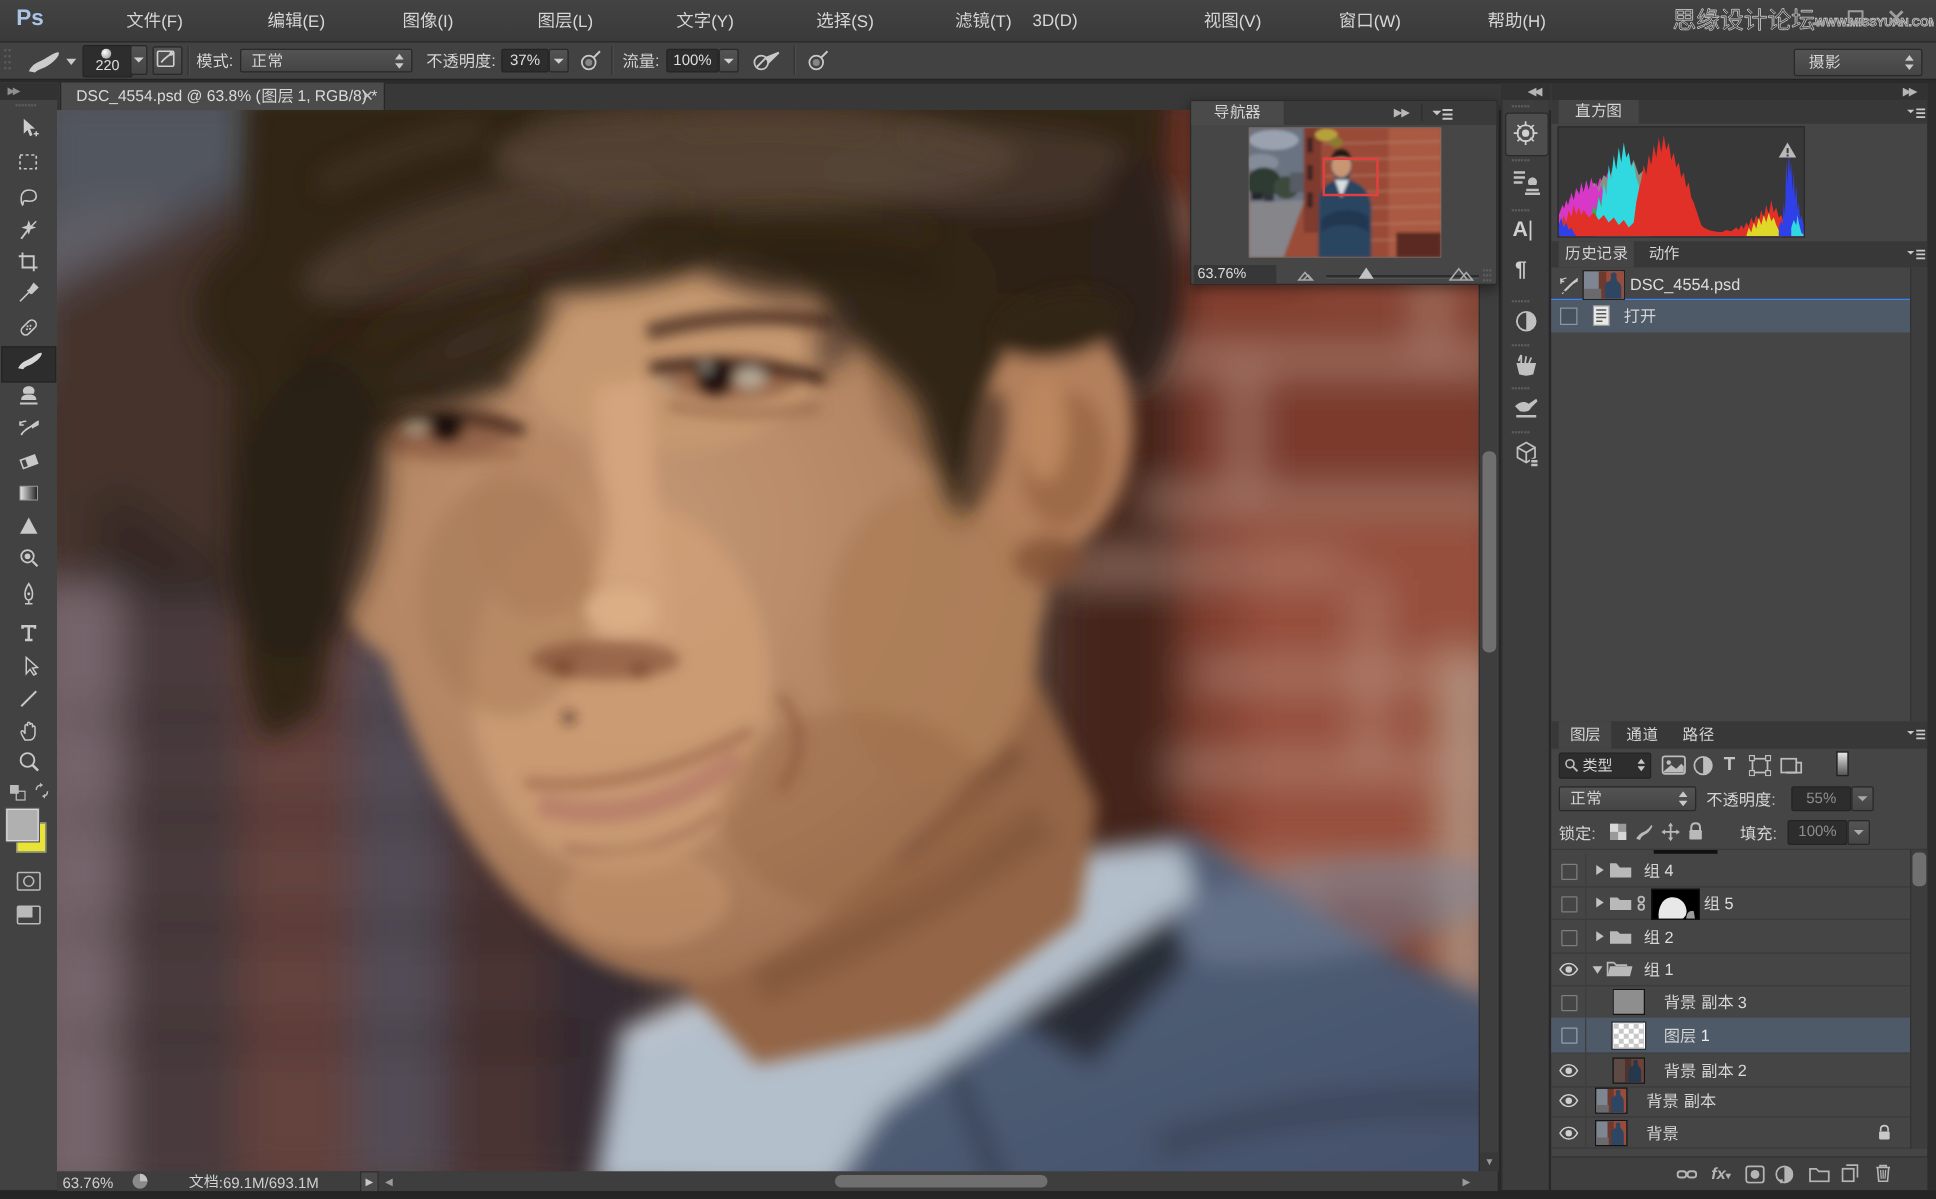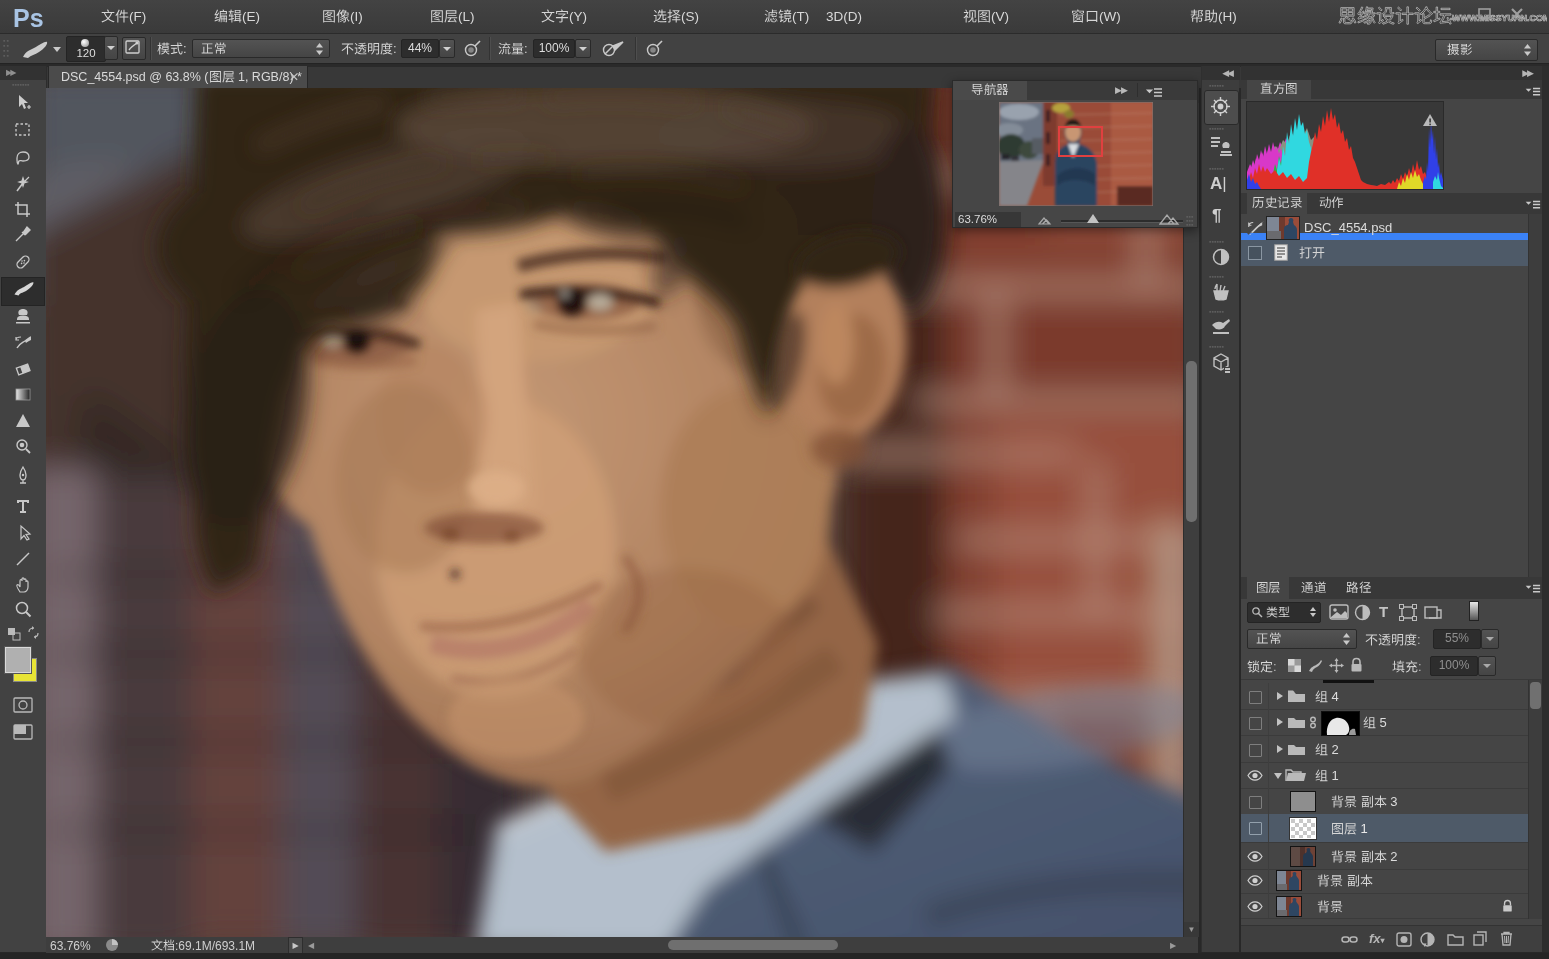--- a/index.html
+++ b/index.html
@@ -86,21 +86,21 @@
 <path id="c586b" transform="scale(1,-1)" d="M699 61C767 20 854 -40 896 -80L946 -28C902 11 814 69 746 107ZM536 107C488 61 394 6 319 -28C334 -42 355 -65 366 -80C441 -44 537 12 600 63ZM611 839C608 812 604 780 598 747H374V685H587L573 619H425V174H335V108H960V174H869V619H640L658 685H933V747H672L691 834ZM491 174V240H800V174ZM491 456H800V396H491ZM491 502V565H800V502ZM491 350H800V288H491ZM34 136 61 61C143 94 245 137 343 179L331 246L225 205V528H340V599H225V828H154V599H40V528H154V178C109 161 67 147 34 136Z"></path>
 <path id="c5145" transform="scale(1,-1)" d="M150 306C174 314 203 318 342 327C325 153 277 44 55 -15C73 -31 94 -62 102 -82C346 -10 404 125 423 331L572 339V53C572 -32 598 -56 690 -56C710 -56 821 -56 842 -56C928 -56 949 -15 958 140C936 146 903 159 887 174C882 38 875 15 836 15C811 15 719 15 700 15C659 15 652 21 652 54V344L793 351C816 326 836 302 851 281L918 325C864 396 752 499 659 572L598 534C641 499 687 458 730 416L259 395C322 455 387 529 445 607H936V680H67V607H344C285 526 218 453 193 432C167 405 144 387 124 383C133 361 146 322 150 306ZM425 821C455 778 490 718 505 680L583 708C566 744 531 801 500 844Z"></path>
 <path id="c7ec4" transform="scale(1,-1)" d="M48 58 63 -14C157 10 282 42 401 73L394 137C266 106 134 76 48 58ZM481 790V11H380V-58H959V11H872V790ZM553 11V207H798V11ZM553 466H798V274H553ZM553 535V721H798V535ZM66 423C81 430 105 437 242 454C194 388 150 335 130 315C97 278 71 253 49 249C58 231 69 197 73 182C94 194 129 204 401 259C400 274 400 302 402 321L182 281C265 370 346 480 415 591L355 628C334 591 311 555 288 520L143 504C207 590 269 701 318 809L250 840C205 719 126 588 102 555C79 521 60 497 42 493C50 473 62 438 66 423Z"></path>
 <path id="c80cc" transform="scale(1,-1)" d="M735 378V293H273V378ZM198 436V-80H273V93H735V4C735 -10 729 -15 713 -16C697 -16 638 -16 580 -14C590 -33 601 -61 605 -81C685 -81 737 -80 769 -69C800 -58 811 -38 811 3V436ZM273 238H735V148H273ZM330 841V753H79V692H330V602C225 584 125 568 54 558L66 493L330 543V469H404V841ZM550 840V576C550 499 574 478 670 478C689 478 819 478 840 478C914 478 936 504 945 602C924 606 894 617 878 628C874 555 867 543 833 543C805 543 698 543 678 543C633 543 625 548 625 576V654C721 676 828 708 905 741L852 795C798 768 709 738 625 714V840Z"></path>
 <path id="c666f" transform="scale(1,-1)" d="M242 640H755V576H242ZM242 753H755V690H242ZM265 290H736V195H265ZM623 66C715 31 830 -26 888 -66L939 -17C877 24 761 78 671 110ZM291 114C231 66 132 20 44 -9C61 -21 87 -48 100 -63C185 -28 292 29 359 86ZM433 506C443 493 453 477 462 461H56V399H941V461H543C533 482 518 505 502 524H830V804H170V524H487ZM193 346V140H462V-6C462 -17 459 -20 445 -21C431 -22 382 -22 330 -20C340 -37 350 -61 353 -80C424 -80 470 -80 499 -70C529 -61 538 -45 538 -8V140H811V346Z"></path>
 <path id="c526f" transform="scale(1,-1)" d="M675 720V165H742V720ZM849 821V18C849 0 842 -5 825 -6C807 -7 750 -7 687 -5C698 -26 708 -60 712 -80C798 -81 849 -79 879 -66C910 -54 922 -31 922 18V821ZM59 794V729H609V794ZM189 596H481V484H189ZM120 657V424H552V657ZM304 38H154V139H304ZM372 38V139H524V38ZM85 351V-77H154V-23H524V-66H595V351ZM304 196H154V291H304ZM372 196V291H524V196Z"></path>
 <path id="c672c" transform="scale(1,-1)" d="M460 839V629H65V553H367C294 383 170 221 37 140C55 125 80 98 92 79C237 178 366 357 444 553H460V183H226V107H460V-80H539V107H772V183H539V553H553C629 357 758 177 906 81C920 102 946 131 965 146C826 226 700 384 628 553H937V629H539V839Z"></path>
 </defs>
   </svg>
 <div id="menubar">
- <div class="mi" style="left:13px;top:4px;font-size:25px;font-weight:bold;color:#a9c4e4">Ps</div>
+ <div class="mi" style="left:13px;top:4px;font-size:18px;font-weight:bold;color:#a9c4e4">Ps</div>
  <div class="mi" style="left:101px"><svg class="cj" style="width:14px;height:14px;vertical-align:-1.7px" viewBox="0 -880 1000 1000">
         <use href="#c6587"></use>
       </svg><svg class="cj" style="width:14px;height:14px;vertical-align:-1.7px" viewBox="0 -880 1000 1000">
         <use href="#c4ef6"></use>
       </svg>(F)</div>
  <div class="mi" style="left:214px"><svg class="cj" style="width:14px;height:14px;vertical-align:-1.7px" viewBox="0 -880 1000 1000">
         <use href="#c7f16"></use>
       </svg><svg class="cj" style="width:14px;height:14px;vertical-align:-1.7px" viewBox="0 -880 1000 1000">
         <use href="#c8f91"></use>
       </svg>(E)</div>
@@ -168,21 +168,21 @@
  </svg>
 </div>
 <div id="optionsbar">
  <div class="abs grip" style="left:3px;top:4px;width:6px;line-height:5px">▪▪<br>▪▪<br>▪▪<br>▪▪</div>
  <svg class="abs" style="left:20px;top:4px" width="30" height="22" viewBox="0 0 30 22">
    <path d="M3 19 C6 13 10 12 14 10 C20 7 25 3 27 4 C28 6 24 11 19 14 C15 17 11 17 8 20 Z" fill="#cccccc"></path>
  </svg>
  <div class="abs" style="left:53px;top:13px;width:0;height:0;border-left:4px solid transparent;border-right:4px solid transparent;border-top:5px solid #c9c9c9"></div>
  <div class="abs well" style="left:66px;top:2px;width:38px;height:24px">
    <div class="abs" style="left:14px;top:2px;width:8px;height:8px;border-radius:50%;background:radial-gradient(circle at 35% 35%,#fff,#888)"></div>
-   <div class="abs" style="left:0;top:10px;width:38px;text-align:center;color:#dedede;font-size:11.5px">120</div>
+   <div class="abs" style="left:0;top:10px;width:38px;text-align:center;color:#dedede;font-size:11.5px">220</div>
  </div>
  <div class="abs dd" style="left:104px;top:2px;width:12px;height:22px">
    <div class="abs" style="left:2px;top:9px;border-left:4px solid transparent;border-right:4px solid transparent;border-top:4px solid #d0d0d0"></div>
  </div>
  <div class="abs dd" style="left:122px;top:3px;width:22px;height:21px">
   <svg width="20" height="19" viewBox="0 0 20 19">
         <rect x="3" y="3" width="13" height="12" rx="1" fill="none" stroke="#cfcfcf" stroke-width="1.3"></rect>
         <path d="M6 12 C8 9 11 7 14 5" stroke="#cfcfcf" stroke-width="1.4" fill="none"></path>
         <circle cx="14" cy="5" r="1.6" fill="#cfcfcf"></circle>
       </svg>
@@ -206,21 +206,21 @@
  </div>
  <div class="abs lbl" style="left:341px;top:7px"><svg class="cj" style="width:13px;height:13px;vertical-align:-1.6px" viewBox="0 -880 1000 1000">
         <use href="#c4e0d"></use>
       </svg><svg class="cj" style="width:13px;height:13px;vertical-align:-1.6px" viewBox="0 -880 1000 1000">
         <use href="#c900f"></use>
       </svg><svg class="cj" style="width:13px;height:13px;vertical-align:-1.6px" viewBox="0 -880 1000 1000">
         <use href="#c660e"></use>
       </svg><svg class="cj" style="width:13px;height:13px;vertical-align:-1.6px" viewBox="0 -880 1000 1000">
         <use href="#c5ea6"></use>
       </svg>:</div>
- <div class="abs well" style="left:401px;top:5px;width:36px;height:17px;color:#dedede;font-size:12px;text-align:center;line-height:16px">44%</div>
+ <div class="abs well" style="left:401px;top:5px;width:36px;height:17px;color:#dedede;font-size:12px;text-align:center;line-height:16px">37%</div>
  <div class="abs dd" style="left:439px;top:5px;width:14px;height:17px">
       <div class="abs" style="left:3px;top:7px;border-left:4px solid transparent;border-right:4px solid transparent;border-top:4px solid #d0d0d0"></div>
     </div>
  <svg class="abs" style="left:463px;top:5px" width="20" height="19" viewBox="0 0 20 19">
    <circle cx="8" cy="11" r="5.5" fill="none" stroke="#c9c9c9" stroke-width="1.4"></circle>
    <circle cx="8" cy="11" r="2.8" fill="#c9c9c9" opacity="0.5"></circle>
    <path d="M12 7 L17 2" stroke="#c9c9c9" stroke-width="1.6"></path>
  </svg>
  <div class="sep" style="left:489px;top:3px;height:23px"></div>
  <div class="abs lbl" style="left:498px;top:7px"><svg class="cj" style="width:13px;height:13px;vertical-align:-1.6px" viewBox="0 -880 1000 1000">
@@ -714,21 +714,21 @@
       </svg></div>
  <div class="abs" style="left:68px;top:127px;width:44px;height:21px;color:#9b9b9b;font-size:12.5px;line-height:21px;text-align:center"><svg class="cj" style="width:12.5px;height:12.5px;vertical-align:-1.5px" viewBox="0 -880 1000 1000">
         <use href="#c52a8"></use>
       </svg><svg class="cj" style="width:12.5px;height:12.5px;vertical-align:-1.5px" viewBox="0 -880 1000 1000">
         <use href="#c4f5c"></use>
       </svg></div>
  <div class="abs" style="left:284px;top:131px"><svg width="16" height="12" viewBox="0 0 18 12">
         <path d="M1 3 l4 4 l4 -4 Z" fill="#c9c9c9" transform="scale(0.8)"></path>
         <path d="M9 2 h8 M9 5.5 h8 M9 9 h8" stroke="#c9c9c9" stroke-width="1.6"></path>
       </svg></div>
- <div class="abs" style="left:0;top:148px;width:301px;height:26px;border-bottom:7px solid #3b82f6;box-sizing:border-box">
+ <div class="abs" style="left:0;top:148px;width:301px;height:26px;border-bottom:1px solid #3b82f6;box-sizing:border-box">
    <svg class="abs" style="left:5px;top:4px" width="18" height="18" viewBox="0 0 20 20">
         <path d="M4 16 C6 12 9 11 12 9 C15 7 17 5 18 5 L18 8 C16 9 14 10 13 11 L8 16 Z" fill="#c8c8c8"></path>
         <path d="M3 10 C3 7 5 5 8 5 M3 5 L3 8 L6 8" fill="none" stroke="#c8c8c8" stroke-width="1.2"></path>
         <path d="M2 18 L18 2" stroke="#454545" stroke-width="2"></path>
         <path d="M4 19 L19 4" stroke="#c8c8c8" stroke-width="1" stroke-dasharray="2 1.5"></path>
       </svg>
    <svg class="abs" style="left:25px;top:2px;border:1px solid #222" width="32" height="22" viewBox="0 0 32 22">
         <rect width="32" height="22" fill="#7e8694"></rect>
         <rect x="12" y="0" width="8" height="22" fill="#6e3a2e"></rect>
         <rect x="18" y="0" width="14" height="22" fill="#9a4c3a"></rect>

